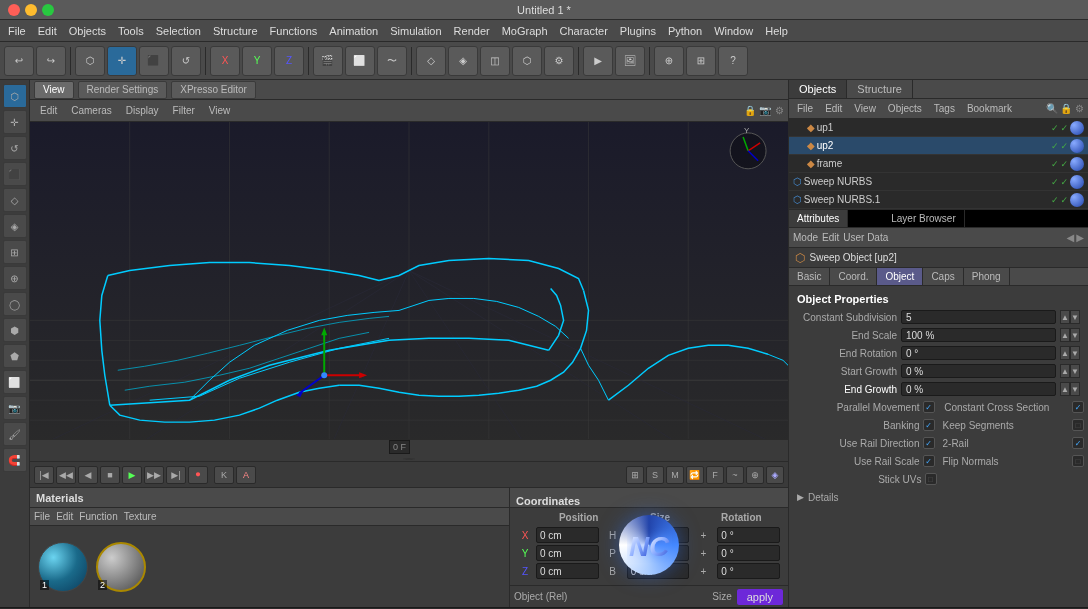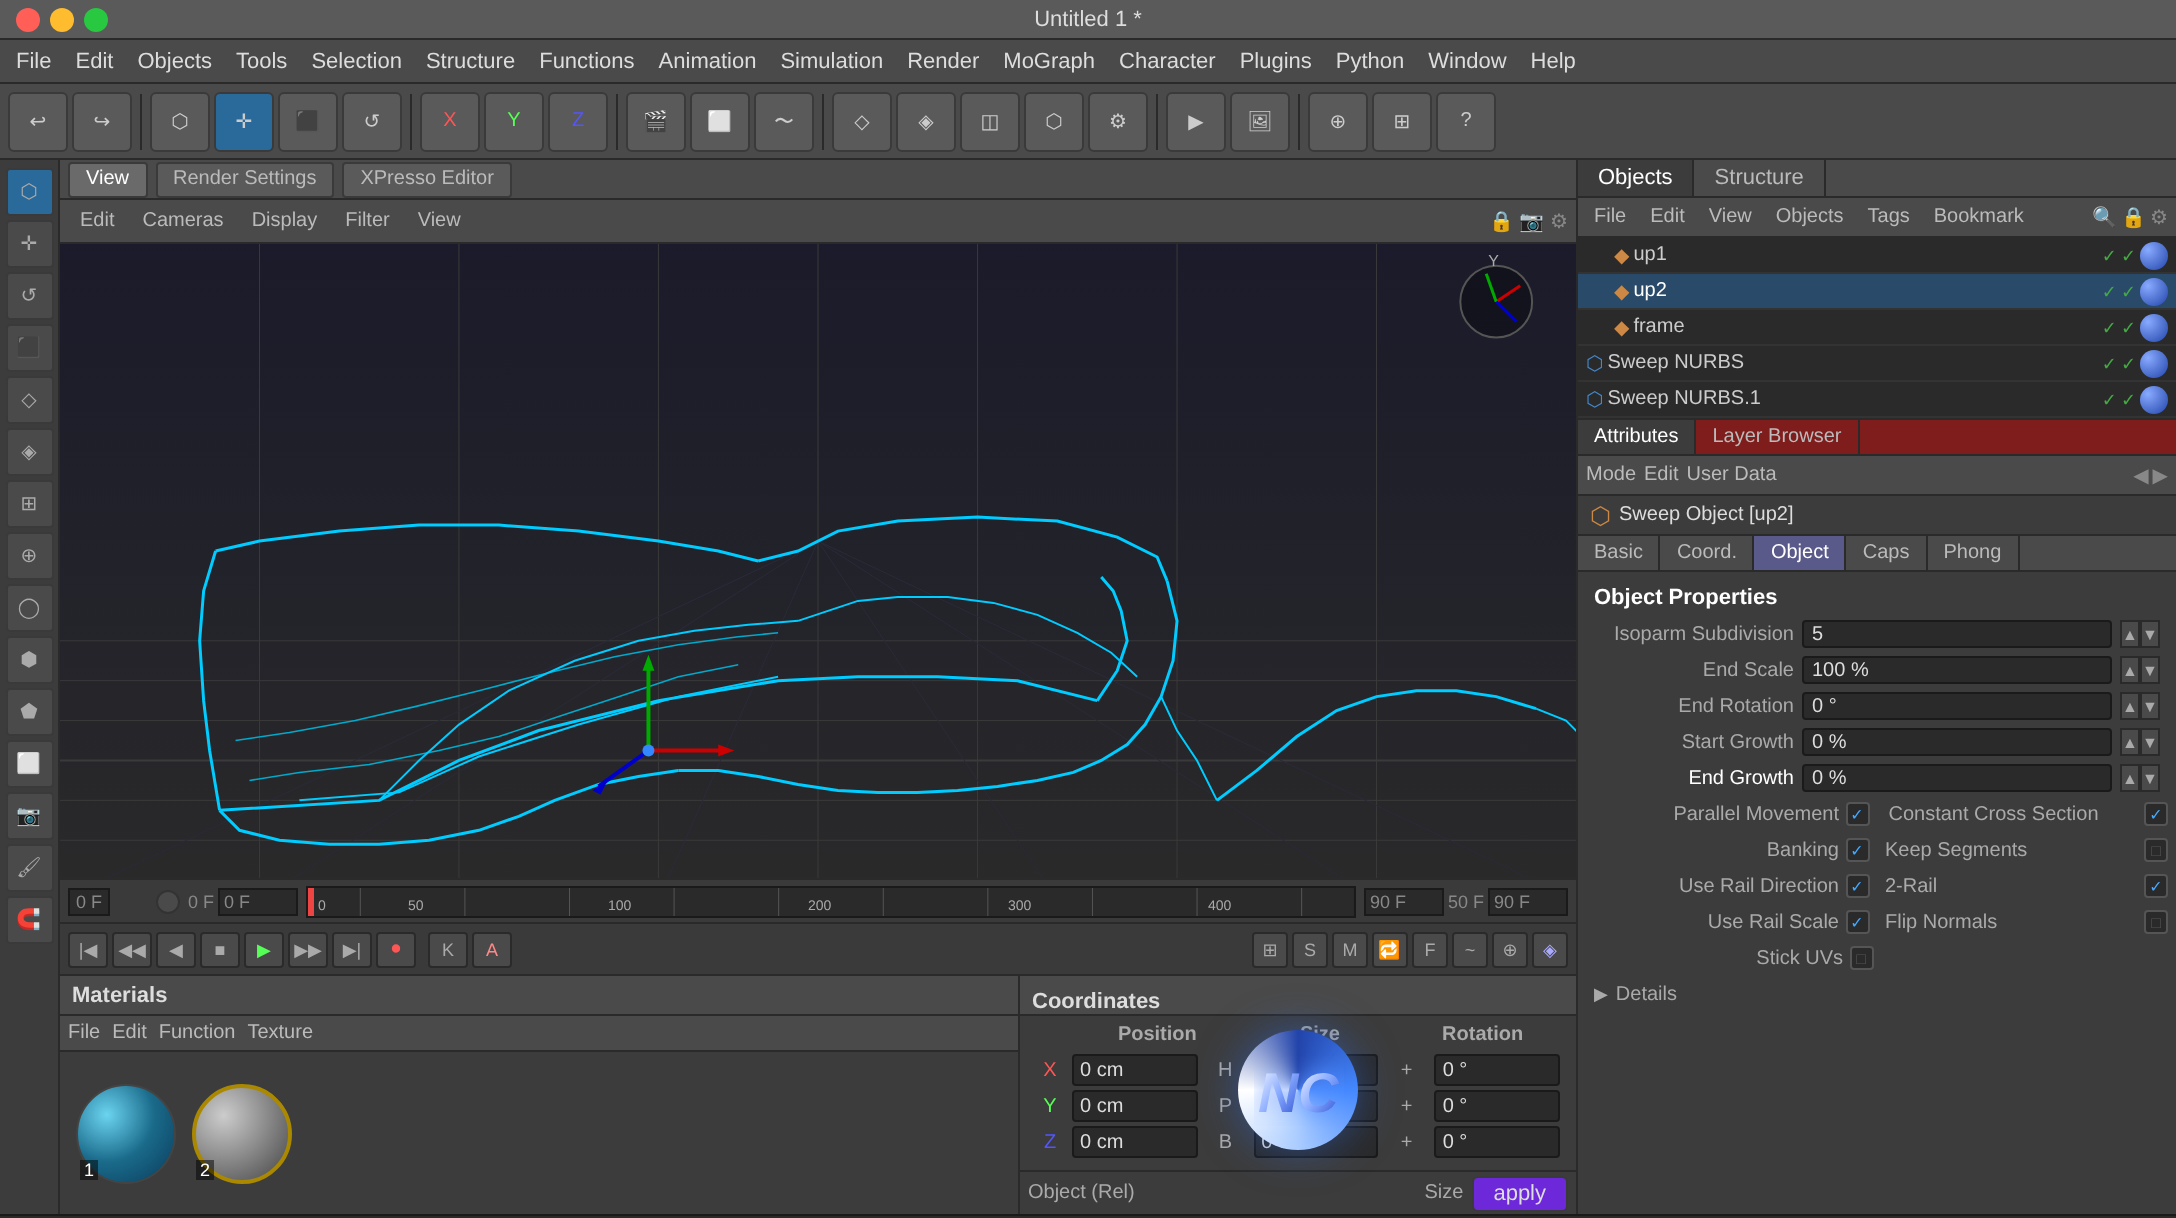--- a/index.html
+++ b/index.html
@@ -135,20 +135,21 @@
     
     .timeline {
       height: 22px;
       background: #3a3a3a;
       border-top: 1px solid #2a2a2a;
       display: flex;
       align-items: center;
       padding: 0 4px;
       gap: 4px;
       overflow: hidden;
+      flex-direction: column;
     }
     .timeline-ruler {
       flex: 1;
       height: 16px;
       background: #2a2a2a;
       border: 1px solid #1a1a1a;
       position: relative;
       overflow: hidden;
     }
 
@@ -227,23 +228,24 @@
 
     
     .attr-panel {
       flex: 1;
       display: flex;
       flex-direction: column;
       overflow: hidden;
     }
     .attr-tabs {
       display: flex;
-      background: #7f1d1d;
+      background: #000000;
       border-bottom: 1px solid #2a2a2a;
       border-top: 1px solid #2a2a2a;
+      gap: 35px;
     }
     .attr-tab {
       padding: 3px 8px;
       font-size: 10px;
       cursor: pointer;
       color: #bbb;
       border-right: 1px solid #2a2a2a;
     }
     .attr-tab.active { background: #3c3c3c; color: #fff; }
 
@@ -948,21 +950,21 @@
         <div class="obj-prop-tab">Basic</div>
         <div class="obj-prop-tab">Coord.</div>
         <div class="obj-prop-tab active">Object</div>
         <div class="obj-prop-tab">Caps</div>
         <div class="obj-prop-tab">Phong</div>
       </div>
       <div class="props-section">
         <div class="props-title">Object Properties</div>
 
         <div class="prop-row">
-          <div class="prop-label">Isoparm Subdivision</div>
+          <div class="prop-label">Constant Subdivision</div>
           <div class="prop-value">5</div>
           <div class="prop-stepper">
             <div class="prop-stepper-btn">▲</div>
             <div class="prop-stepper-btn">▼</div>
           </div>
         </div>
 
         <div class="prop-row">
           <div class="prop-label">End Scale</div>
           <div class="prop-value">100 %</div>

